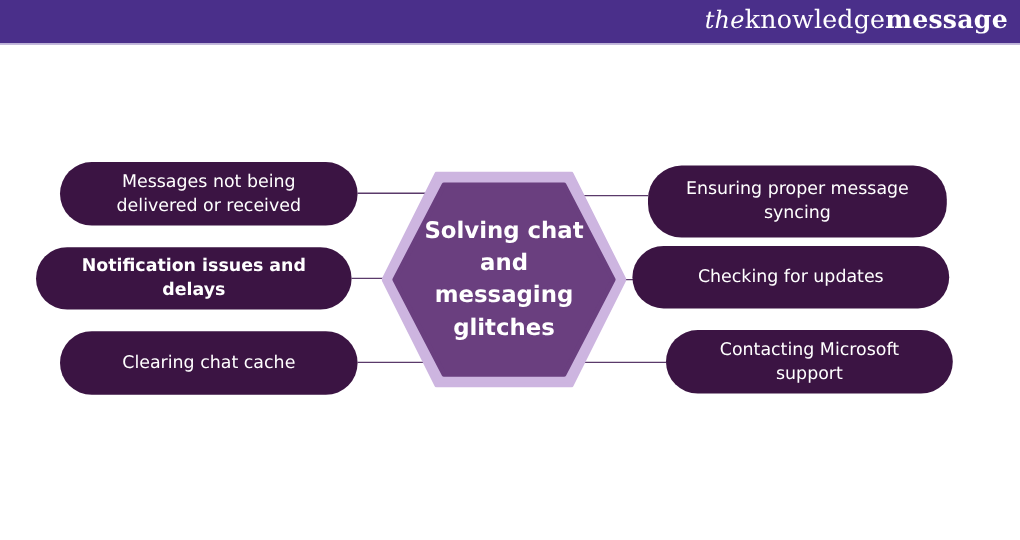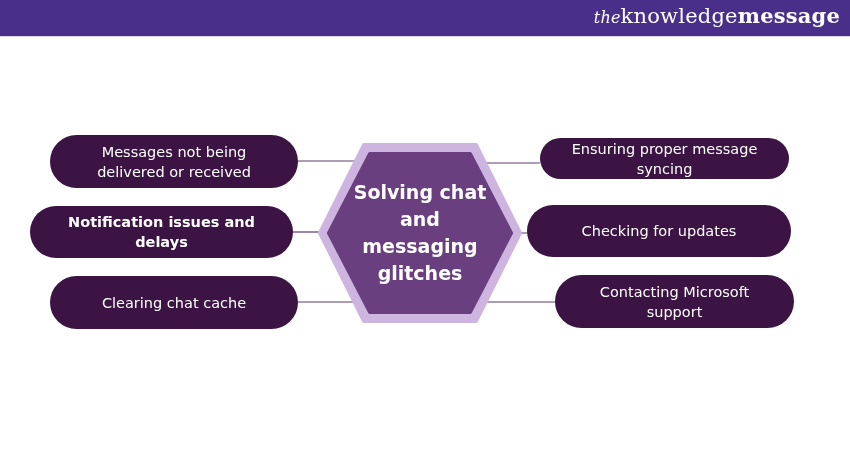--- a/index.html
+++ b/index.html
@@ -11,21 +11,21 @@
   .header {
     position: absolute; left: 0; top: 0; width: 850px; height: 36px;
     background: #4a2f8a;
     border-bottom: 1px solid #d9d3ea;
   }
   .logo {
     position: absolute; right: 10px; top: 3px;
     color: #ffffff; font-family: "DejaVu Serif", "Liberation Serif", serif;
     font-size: 21px; letter-spacing: 0.2px; white-space: nowrap;
   }
-  .logo .the { font-style: italic; font-size: 16px; }
+  .logo .the { font-style: italic; font-size: 20px; }
   .logo .ac { font-weight: bold; }
   svg.lines { position: absolute; left: 0; top: 0; }
   .pill {
     position: absolute; background: #3b1443; color: #ffffff;
     border-radius: 28px; display: flex; align-items: center; justify-content: center;
     text-align: center; font-size: 14.5px; line-height: 20px;
     font-family: "DejaVu Sans", sans-serif; padding: 0 14px; box-sizing: border-box;
   }
   .hex-wrap { position: absolute; left: 318px; top: 143px; width: 204px; height: 180px; }
   .hex-text {
@@ -56,15 +56,15 @@
 <svg class="hex-wrap" viewBox="0 0 204 180">
   <polygon points="46,2 158,2 202,90 158,178 46,178 2,90" fill="#cdb5e0" stroke="#cdb5e0" stroke-width="4" stroke-linejoin="round"></polygon>
   <polygon points="52,11 152,11 193,90 152,169 52,169 11,90" fill="#6a3f7f" stroke="#6a3f7f" stroke-width="4" stroke-linejoin="round"></polygon>
 </svg>
 <div class="hex-text">Solving chat and messaging glitches</div>
 
 <div class="pill" style="left:50px;top:135px;width:248px;height:53px;padding:0 30px;">Messages not being delivered or received</div>
 <div class="pill" style="left:30px;top:206px;width:263px;height:52px;font-weight:bold;">Notification issues and delays</div>
 <div class="pill" style="left:50px;top:276px;width:248px;height:53px;">Clearing chat cache</div>
 
-<div class="pill" style="left:540px;top:138px;width:249px;height:41px;padding:0 24px;">Ensuring proper message syncing</div>
+<div class="pill" style="left:540px;top:138px;width:249px;height:60px;padding:0 24px;">Ensuring proper message syncing</div>
 <div class="pill" style="left:527px;top:205px;width:264px;height:52px;">Checking for updates</div>
 <div class="pill" style="left:555px;top:275px;width:239px;height:53px;padding:0 30px;">Contacting Microsoft support</div>
 
 </body></html>

